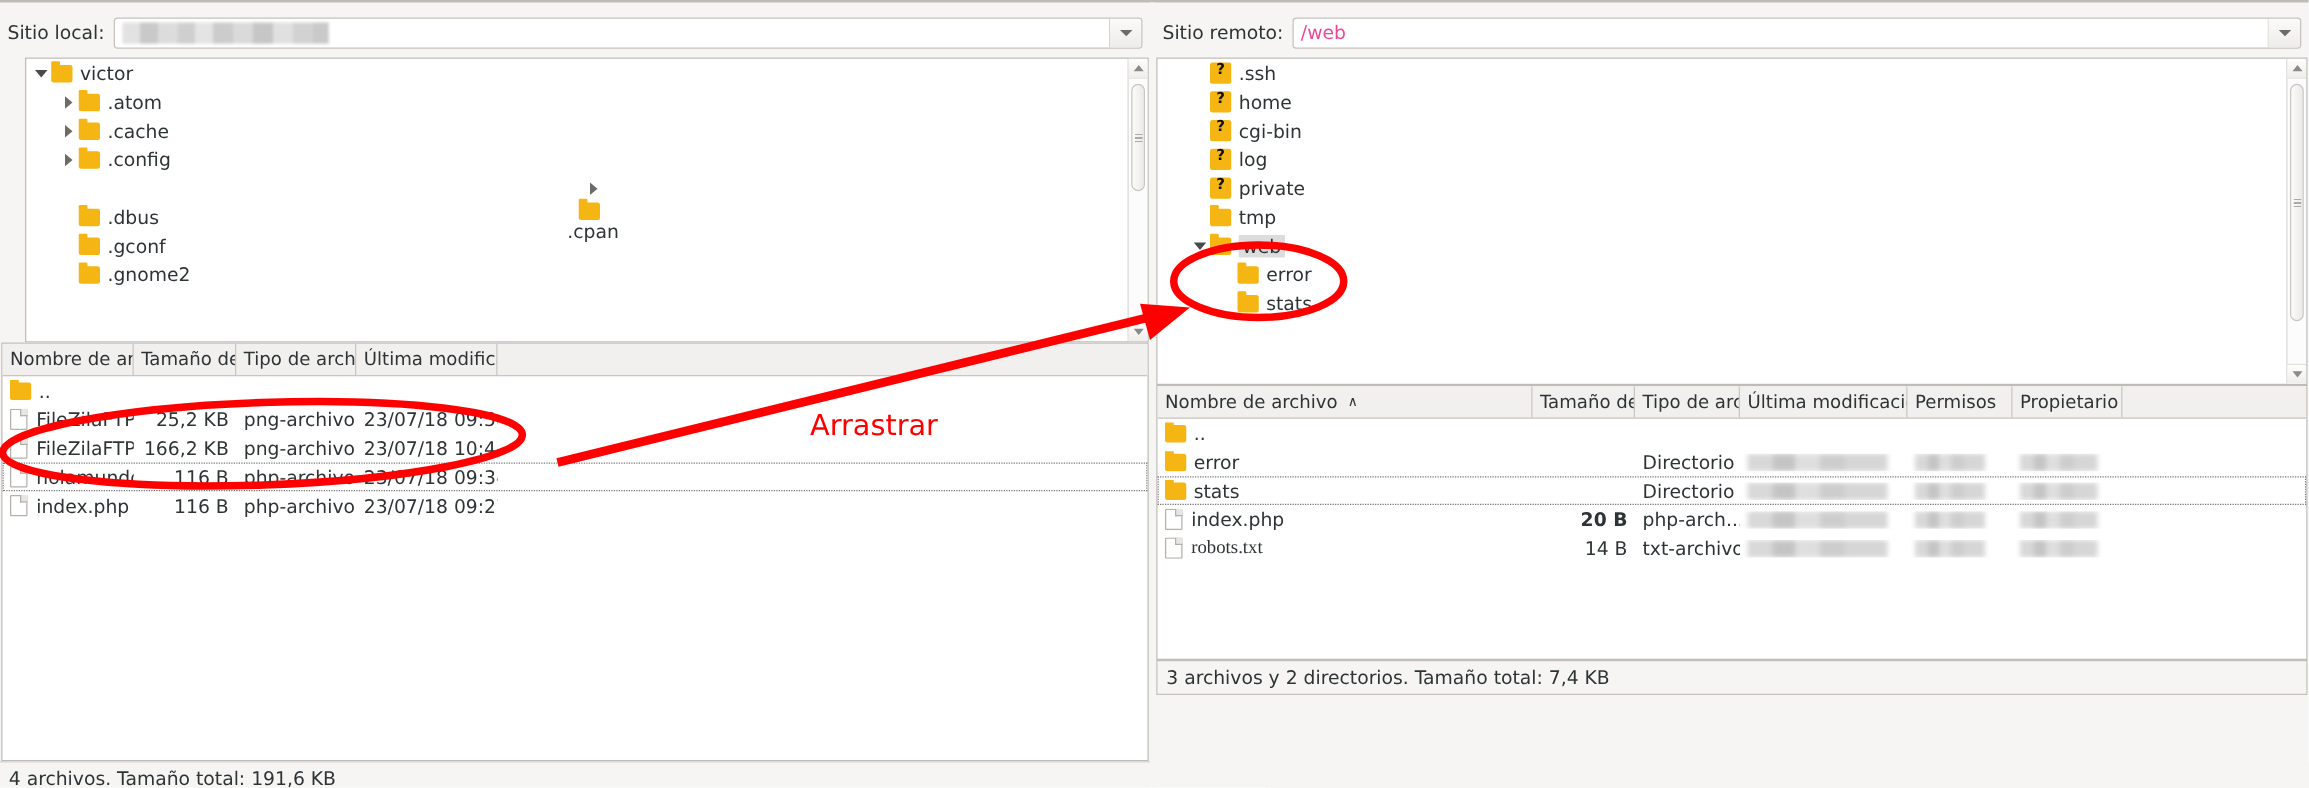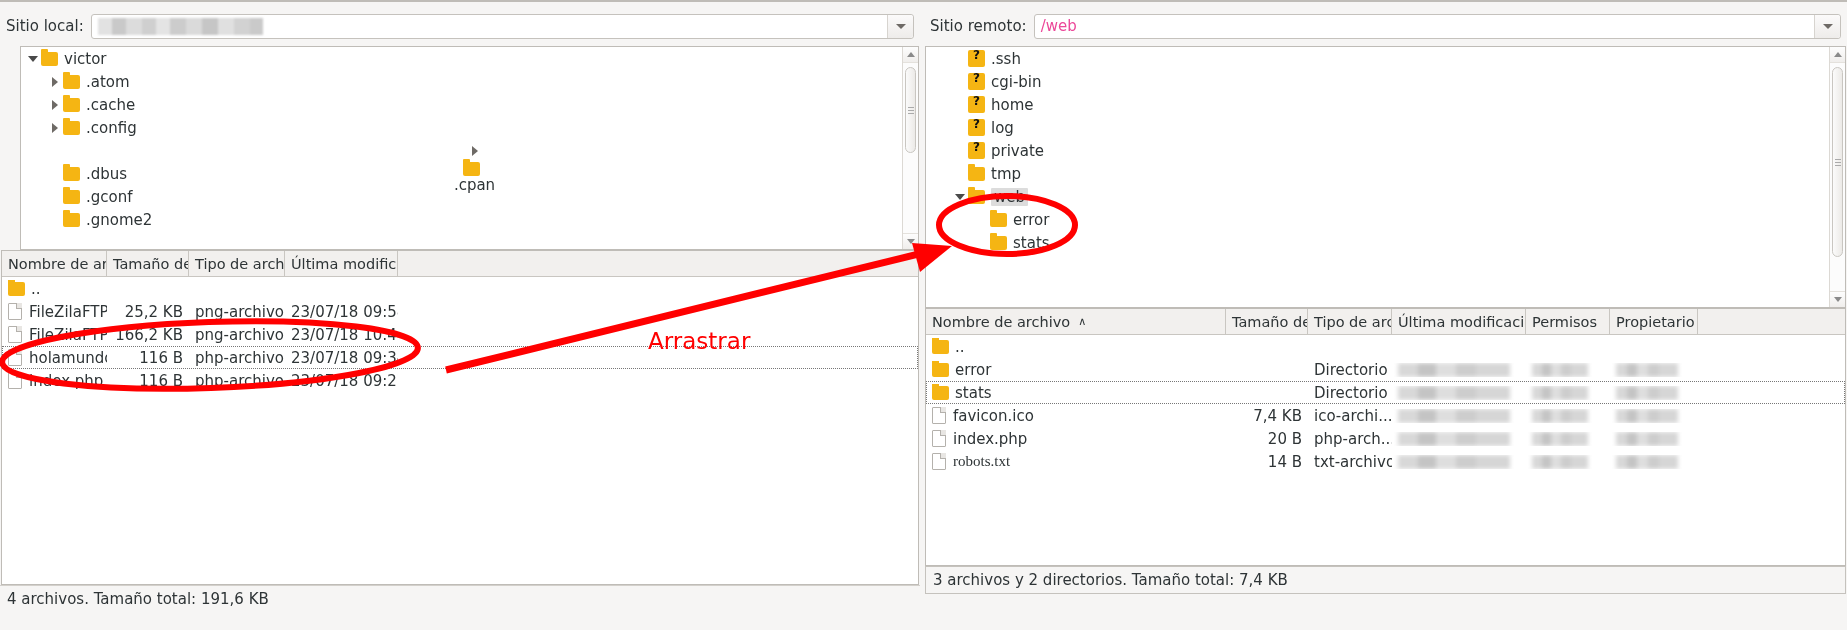--- a/index.html
+++ b/index.html
@@ -59,21 +59,21 @@
     border-top:5px solid #6e6a66; display:block;
   }
 
   
   .treeview {
     position:relative; background:#ffffff;
     border:1px solid #bfbcb7;
     margin:0 1px;
     overflow:hidden;
   }
-  .tree-local  { height:204px;margin-left:20px; }
+  .tree-local  { height:228px;margin-left:20px; }
   .tree-remote { height:262px; }
   .tree-rows { position:absolute; left:0; top:0; right:16px; bottom:0; }
   .trow { display:flex; align-items:center; height:23px; padding-left:4px; white-space:nowrap; }
   .trow .tlabel { font-size:15px; color:#2e3436; }
   .trow.sel .tlabel { background:#dcdcdc; padding:0 3px; border-radius:1px; }
   .twist {
     width:16px; height:23px; display:flex; align-items:center; justify-content:center; flex:none;
   }
   .twist.closed i { width:0;height:0;border-top:5px solid transparent;border-bottom:5px solid transparent;border-left:6px solid #6e6a66; display:block; }
   .twist.open i   { width:0;height:0;border-left:5px solid transparent;border-right:5px solid transparent;border-top:6px solid #4a4a4a; display:block; }
@@ -118,21 +118,21 @@
     background:linear-gradient(90deg,#fbfbfb,#eceae7);
     border:1px solid #c9c6c1;
     display:flex;align-items:center;justify-content:center;
   }
   .vs-thumb .grip{width:6px;height:7px;
     background:repeating-linear-gradient(180deg,#aaa 0 1px,transparent 1px 3px);}
 
   
   .listview { position:relative; background:#ffffff; border:1px solid #bfbcb7; margin:0 1px; overflow:hidden; }
   .list-local  { height:335px; }
-  .list-remote { height:258px; }
+  .list-remote { height:220px; }
 
   .lheader { display:flex; height:26px; background:#f2f0ee; border-bottom:1px solid #c9c6c1; }
   .lh {
     border-right:1px solid #c9c6c1; padding:0 6px;
     display:flex; align-items:center; font-size:14.5px; color:#2e3436;
     overflow:hidden; white-space:nowrap; flex:none;
   }
   .lh .sortcaret{ margin-left:8px; font-size:11px; color:#2e3436;}
   .lh.grow{ flex:1 1 auto; border-right:none; }
 
@@ -333,26 +333,26 @@
     <div class="treeview tree-remote">
       <div class="tree-rows" id="remote-tree-rows">
           <div class="trow" style="padding-left: 26px;">
             <span class="twist"></span>
             <span class="folder q"></span>
             <span class="tlabel">.ssh</span>
           </div>
           <div class="trow" style="padding-left: 26px;">
             <span class="twist"></span>
             <span class="folder q"></span>
+            <span class="tlabel">home</span>
+          </div>
+          <div class="trow" style="padding-left: 26px;">
+            <span class="twist"></span>
+            <span class="folder q"></span>
             <span class="tlabel">cgi-bin</span>
-          </div>
-          <div class="trow" style="padding-left: 26px;">
-            <span class="twist"></span>
-            <span class="folder q"></span>
-            <span class="tlabel">home</span>
           </div>
           <div class="trow" style="padding-left: 26px;">
             <span class="twist"></span>
             <span class="folder q"></span>
             <span class="tlabel">log</span>
           </div>
           <div class="trow" style="padding-left: 26px;">
             <span class="twist"></span>
             <span class="folder q"></span>
             <span class="tlabel">private</span>
@@ -458,40 +458,23 @@
             <div class="lc" style="width: 84px;">
               <span class="blurcell" style="width: 56px;"></span>
             </div>
             <div class="lc" style="width: 88px;">
               <span class="blurcell" style="width: 62px;"></span>
             </div>
           </div>
           <div class="lrow">
             <div class="lc name" style="width: 300px;">
               <span class="file-ico"></span>
-              <span>favicon.ico</span>
-            </div>
-            <div class="lc num" style="width: 82px;">7,4 KB</div>
-            <div class="lc" style="width: 84px;">ico-archi...</div>
-            <div class="lc" style="width: 134px;">
-              <span class="blurcell" style="width: 112px;"></span>
-            </div>
-            <div class="lc" style="width: 84px;">
-              <span class="blurcell" style="width: 56px;"></span>
-            </div>
-            <div class="lc" style="width: 88px;">
-              <span class="blurcell" style="width: 62px;"></span>
-            </div>
-          </div>
-          <div class="lrow">
-            <div class="lc name" style="width: 300px;">
-              <span class="file-ico"></span>
               <span>index.php</span>
             </div>
-            <div class="lc num" style="width: 82px;">20 B</div>
+            <div class="lc num" style="width: 82px; font-weight: bold;">20 B</div>
             <div class="lc" style="width: 84px;">php-arch...</div>
             <div class="lc" style="width: 134px;">
               <span class="blurcell" style="width: 112px;"></span>
             </div>
             <div class="lc" style="width: 84px;">
               <span class="blurcell" style="width: 56px;"></span>
             </div>
             <div class="lc" style="width: 88px;">
               <span class="blurcell" style="width: 62px;"></span>
             </div>

